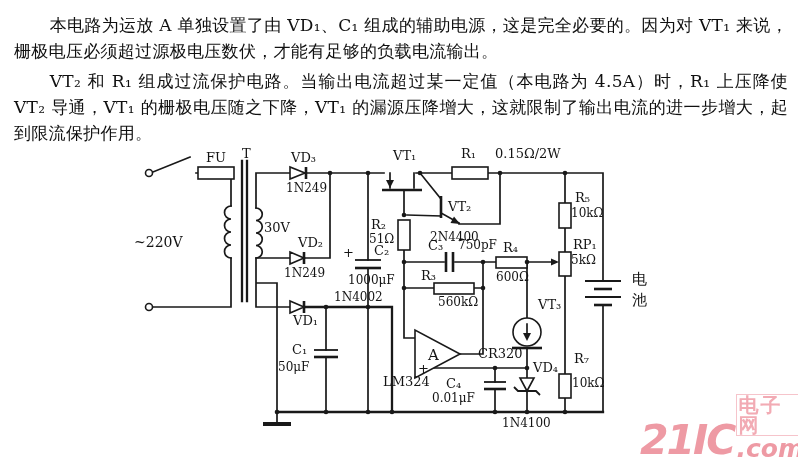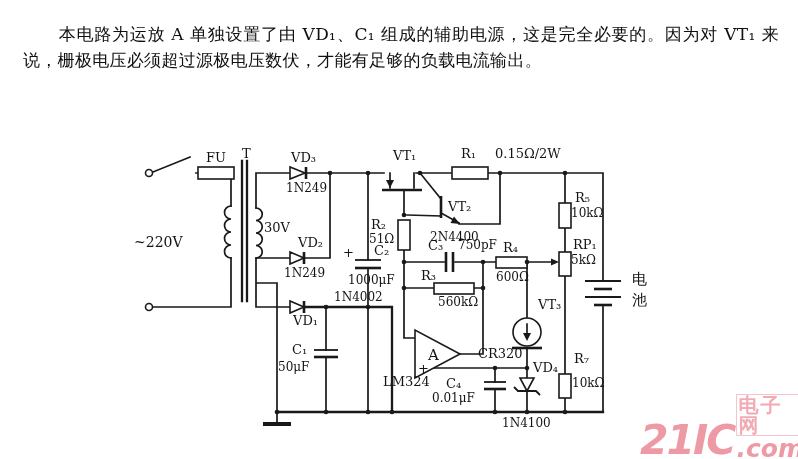--- a/index.html
+++ b/index.html
@@ -1,20 +1,20 @@
 <!DOCTYPE html>
 <html><head>
 <meta charset="utf-8">
 <style>
   html,body{margin:0;padding:0;background:#e8e8e8;}
   .page{position:relative;width:798px;height:459px;background:#ffffff;overflow:hidden;
         font-family:"DejaVu Serif","Liberation Serif",serif;}
   .prose{position:absolute;left:0;top:2px;width:782px;padding:6px 8px 0 10px;
          font-size:17px;line-height:26px;color:#101010;text-align:justify;letter-spacing:.3px;}
-  .prose p{margin:13px;text-indent:2.1em;}
+  .prose p{margin:4px;text-indent:2.1em;}
   svg{position:absolute;left:0;top:0;}
   svg text{font-family:"DejaVu Serif","Liberation Serif",serif;fill:#141414;}
   .s13{font-size:13px}.s12{font-size:12px}.s14{font-size:14px}.s15{font-size:15px}
   .wire{stroke:#191919;stroke-width:1.7;fill:none;stroke-linecap:square}
   .wire2{stroke:#191919;stroke-width:2.3;fill:none;stroke-linecap:square}
   .bar{stroke:#191919;stroke-width:2.6;fill:none;stroke-linecap:butt}
   .plate{stroke:#191919;stroke-width:1.8;fill:none}
   .sym{stroke:#191919;stroke-width:1.6;fill:#ffffff}
   .dotg circle{fill:#191919;stroke:none}
   .watermark{position:absolute;left:640px;top:394px;display:flex;align-items:flex-end;
@@ -24,20 +24,21 @@
   .wm-cn{font-size:20px;font-weight:bold;color:#f2abb4;letter-spacing:2px;border:1px solid #f6c4cb;padding:0 1px;}
   .wm-domain{font-size:25px;font-weight:bold;font-style:italic;color:#ee9aa4;margin-top:0px;}
 </style>
 </head>
 <body>
 
 <div class="page">
 
   <div class="prose">
     <p>本电路为运放 A 单独设置了由 VD₁、C₁ 组成的辅助电源，这是完全必要的。因为对 VT₁ 来说，栅极电压必须超过源极电压数伏，才能有足够的负载电流输出。</p>
+    <p>VT₂ 和 R₁ 组成过流保护电路。当输出电流超过某一定值（本电路为 4.5A）时，R₁ 上压降使 VT₂ 导通，VT₁ 的栅极电压随之下降，VT₁ 的漏源压降增大，这就限制了输出电流的进一步增大，起到限流保护作用。</p>
   </div>
 
   <svg width="798" height="459" viewBox="0 0 798 459">
 
     <path class="wire" d="
       M196,173 H231 V206
       M231,258 V307 H152
       M256,208 V173 H290
       M306,173 H384
       M256,258 H290

